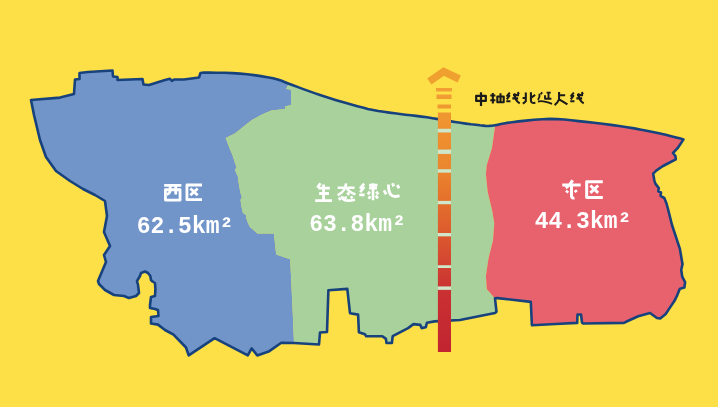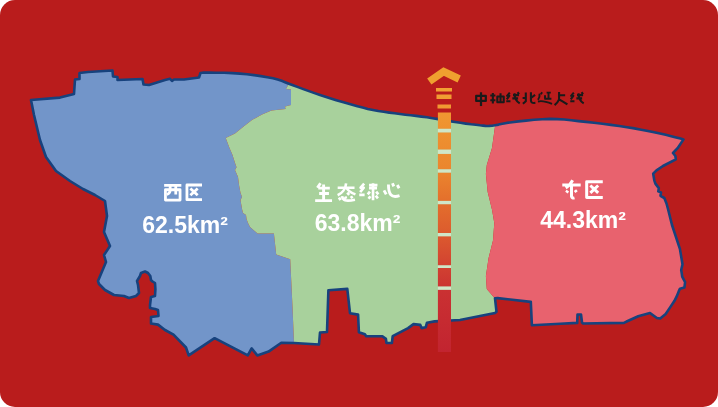--- a/index.html
+++ b/index.html
@@ -1,17 +1,17 @@
 <!DOCTYPE html>
 <html><head>
 <meta charset="utf-8">
 <style>
 html,body{margin:0;padding:0;background:#ffffff;}
-#stage{position:relative;width:718px;height:407px;background:#b91c1c;overflow:hidden;
-font-family:Liberation Sans, sans-serif;border-radius:15px;}
+#stage{position:relative;width:718px;height:407px;background:#fde047;overflow:hidden;
+font-family:Liberation Mono, monospace;}
 </style>
 </head>
 <body>
 
 <div id="stage">
 <svg width="718" height="407" viewBox="0 0 718 407">
 <defs>
 
 <g id="c-zhong" fill="none" stroke="currentColor" stroke-width="14" stroke-linejoin="round">
   <path d="M20,30 H80 V62 H20 Z"></path>

